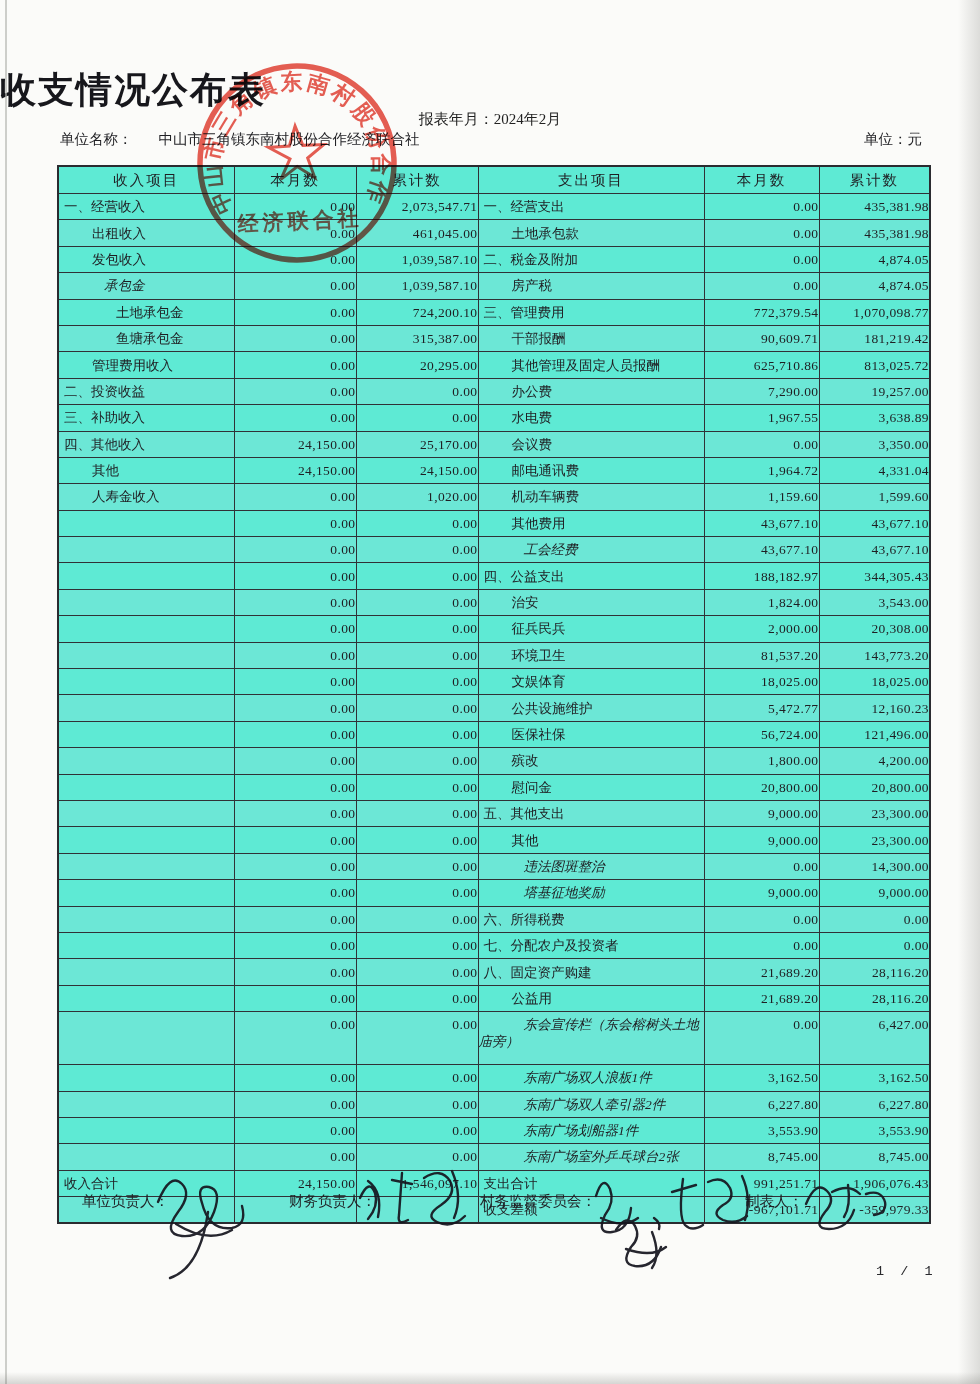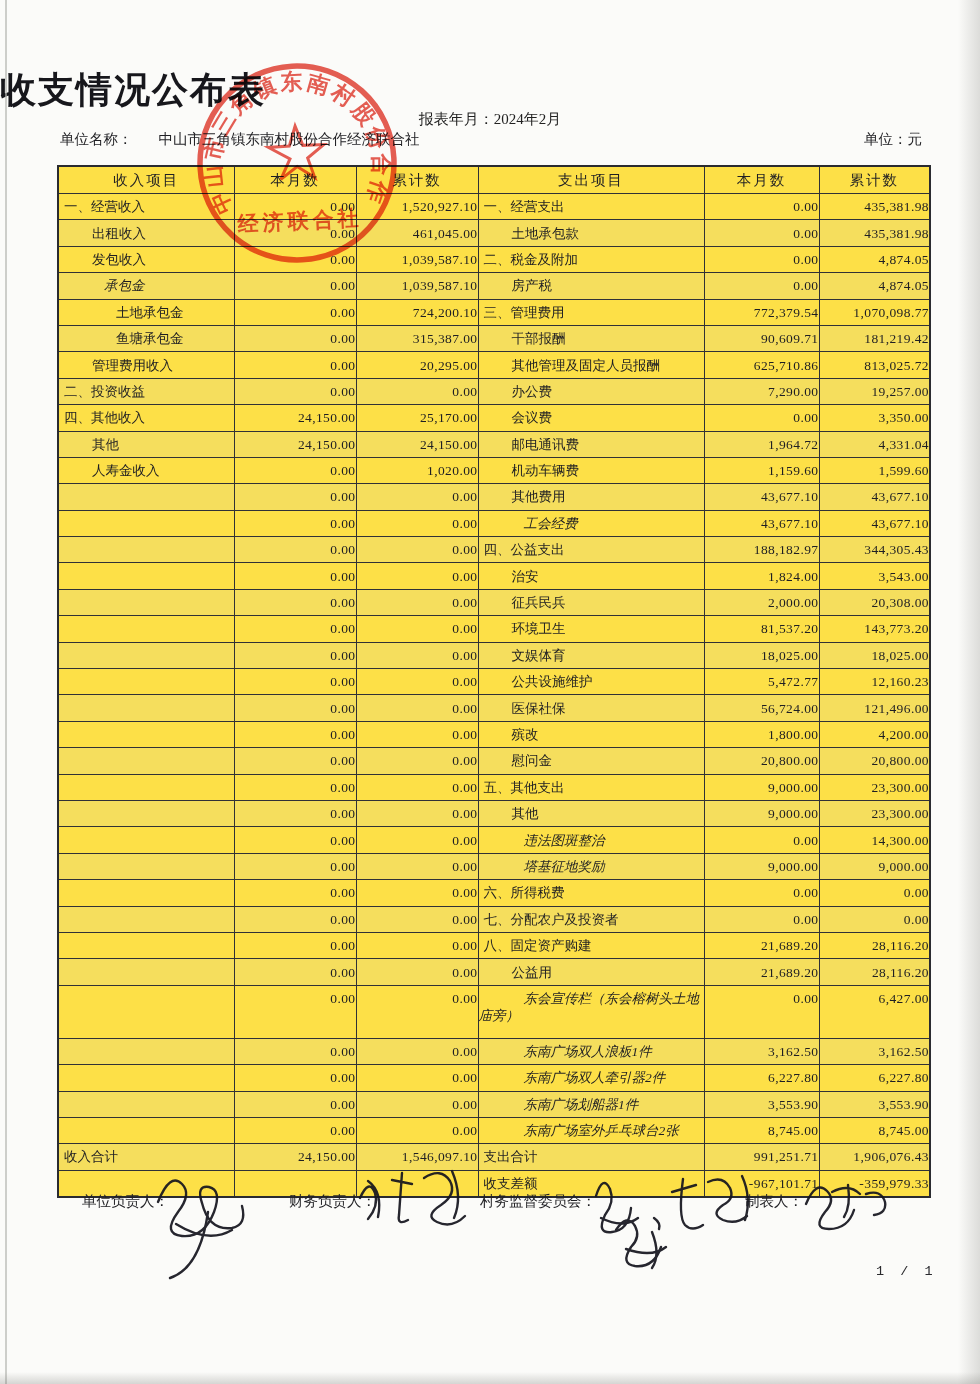--- a/index.html
+++ b/index.html
@@ -15,21 +15,21 @@
   .title{position:absolute;top:66px;left:0;width:100%;
          font-size:36px;font-weight:700;letter-spacing:2px;color:#17171c;}
   .subtitle{position:absolute;top:110px;left:0;width:100%;text-align:center;
             font-size:15px;color:#222;}
   .meta{position:absolute;top:130px;left:60px;right:30px;height:20px;font-size:14.5px;}
   .meta .unit-name{position:absolute;left:0;top:0;}
   .meta .unit-name b{font-weight:400;margin-right:26px;font-family:Liberation Serif, serif;}
   .meta .currency{position:absolute;right:28px;top:0;}
 
   table.main{position:absolute;left:57px;top:165px;width:872px;border-collapse:collapse;
-             table-layout:fixed;background:#fde047;}
+             table-layout:fixed;background:#5eead4;}
   table.main col.c1{width:176px}table.main col.c2{width:122px}table.main col.c3{width:122px}
   table.main col.c4{width:226px}table.main col.c5{width:115px}table.main col.c6{width:111px}
   table.main th,table.main td{border:1px solid #303136;font-weight:400;
              font-size:13.5px;line-height:17px;padding:0;overflow:hidden;}
   table.main{border:2px solid #2a2b30;}
   table.main th{height:26px;text-align:center;font-size:14.5px;letter-spacing:2px;}
   table.main td{height:25.4px;}
   table.main tr:nth-child(even) td{background:rgba(200,212,228,.14);}
   td.lbl{text-align:left;padding-right:2px;}
   td.num{text-align:right;padding-right:7px;letter-spacing:.4px;
@@ -80,21 +80,21 @@
           <th>累计数</th>
           <th>支出项目</th>
           <th>本月数</th>
           <th>累计数</th>
         </tr>
       </thead>
       <tbody>
           <tr>
             <td class="lbl ind0">一、经营收入</td>
             <td class="num">0.00</td>
-            <td class="num">1,520,927.10</td>
+            <td class="num">2,073,547.71</td>
             <td class="lbl ind0">一、经营支出</td>
             <td class="num">0.00</td>
             <td class="num">435,381.98</td>
           </tr>
           <tr>
             <td class="lbl ind1">出租收入</td>
             <td class="num">0.00</td>
             <td class="num">461,045.00</td>
             <td class="lbl ind1">土地承包款</td>
             <td class="num">0.00</td>
@@ -140,20 +140,28 @@
             <td class="num">625,710.86</td>
             <td class="num">813,025.72</td>
           </tr>
           <tr>
             <td class="lbl ind0">二、投资收益</td>
             <td class="num">0.00</td>
             <td class="num">0.00</td>
             <td class="lbl ind1">办公费</td>
             <td class="num">7,290.00</td>
             <td class="num">19,257.00</td>
+          </tr>
+          <tr>
+            <td class="lbl ind0">三、补助收入</td>
+            <td class="num">0.00</td>
+            <td class="num">0.00</td>
+            <td class="lbl ind1">水电费</td>
+            <td class="num">1,967.55</td>
+            <td class="num">3,638.89</td>
           </tr>
           <tr>
             <td class="lbl ind0">四、其他收入</td>
             <td class="num">24,150.00</td>
             <td class="num">25,170.00</td>
             <td class="lbl ind1">会议费</td>
             <td class="num">0.00</td>
             <td class="num">3,350.00</td>
           </tr>
           <tr>

